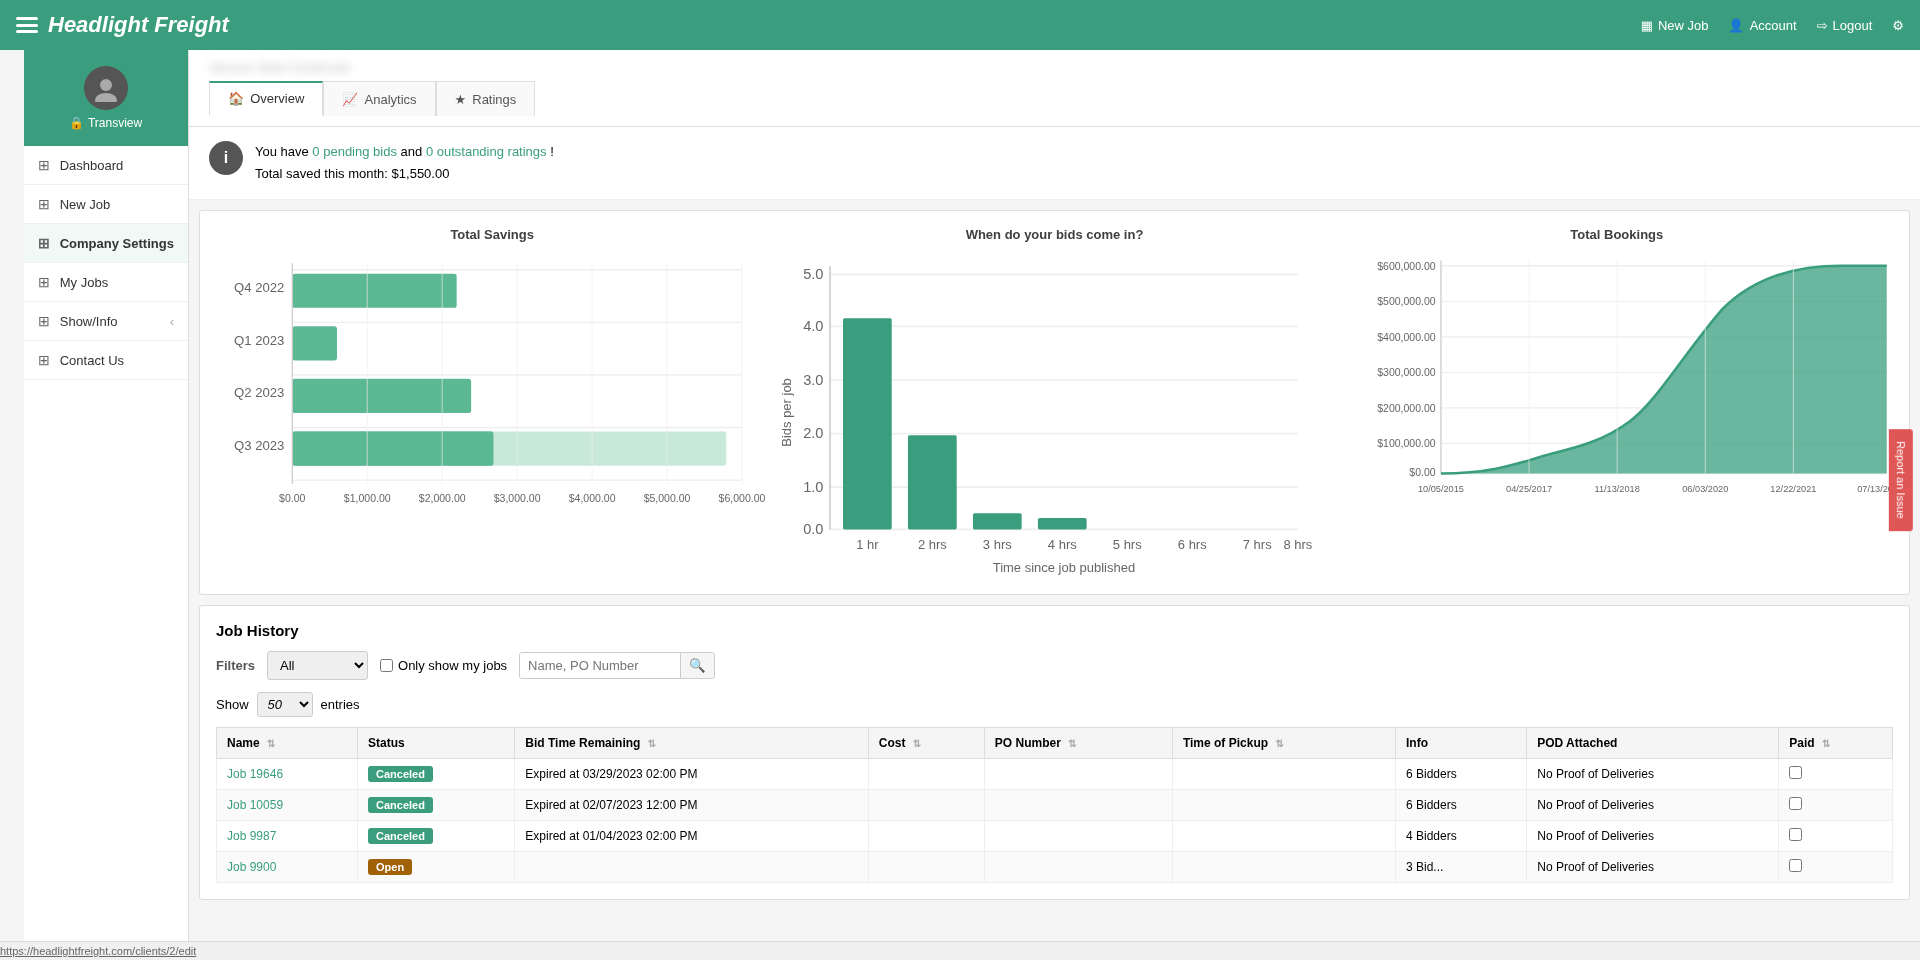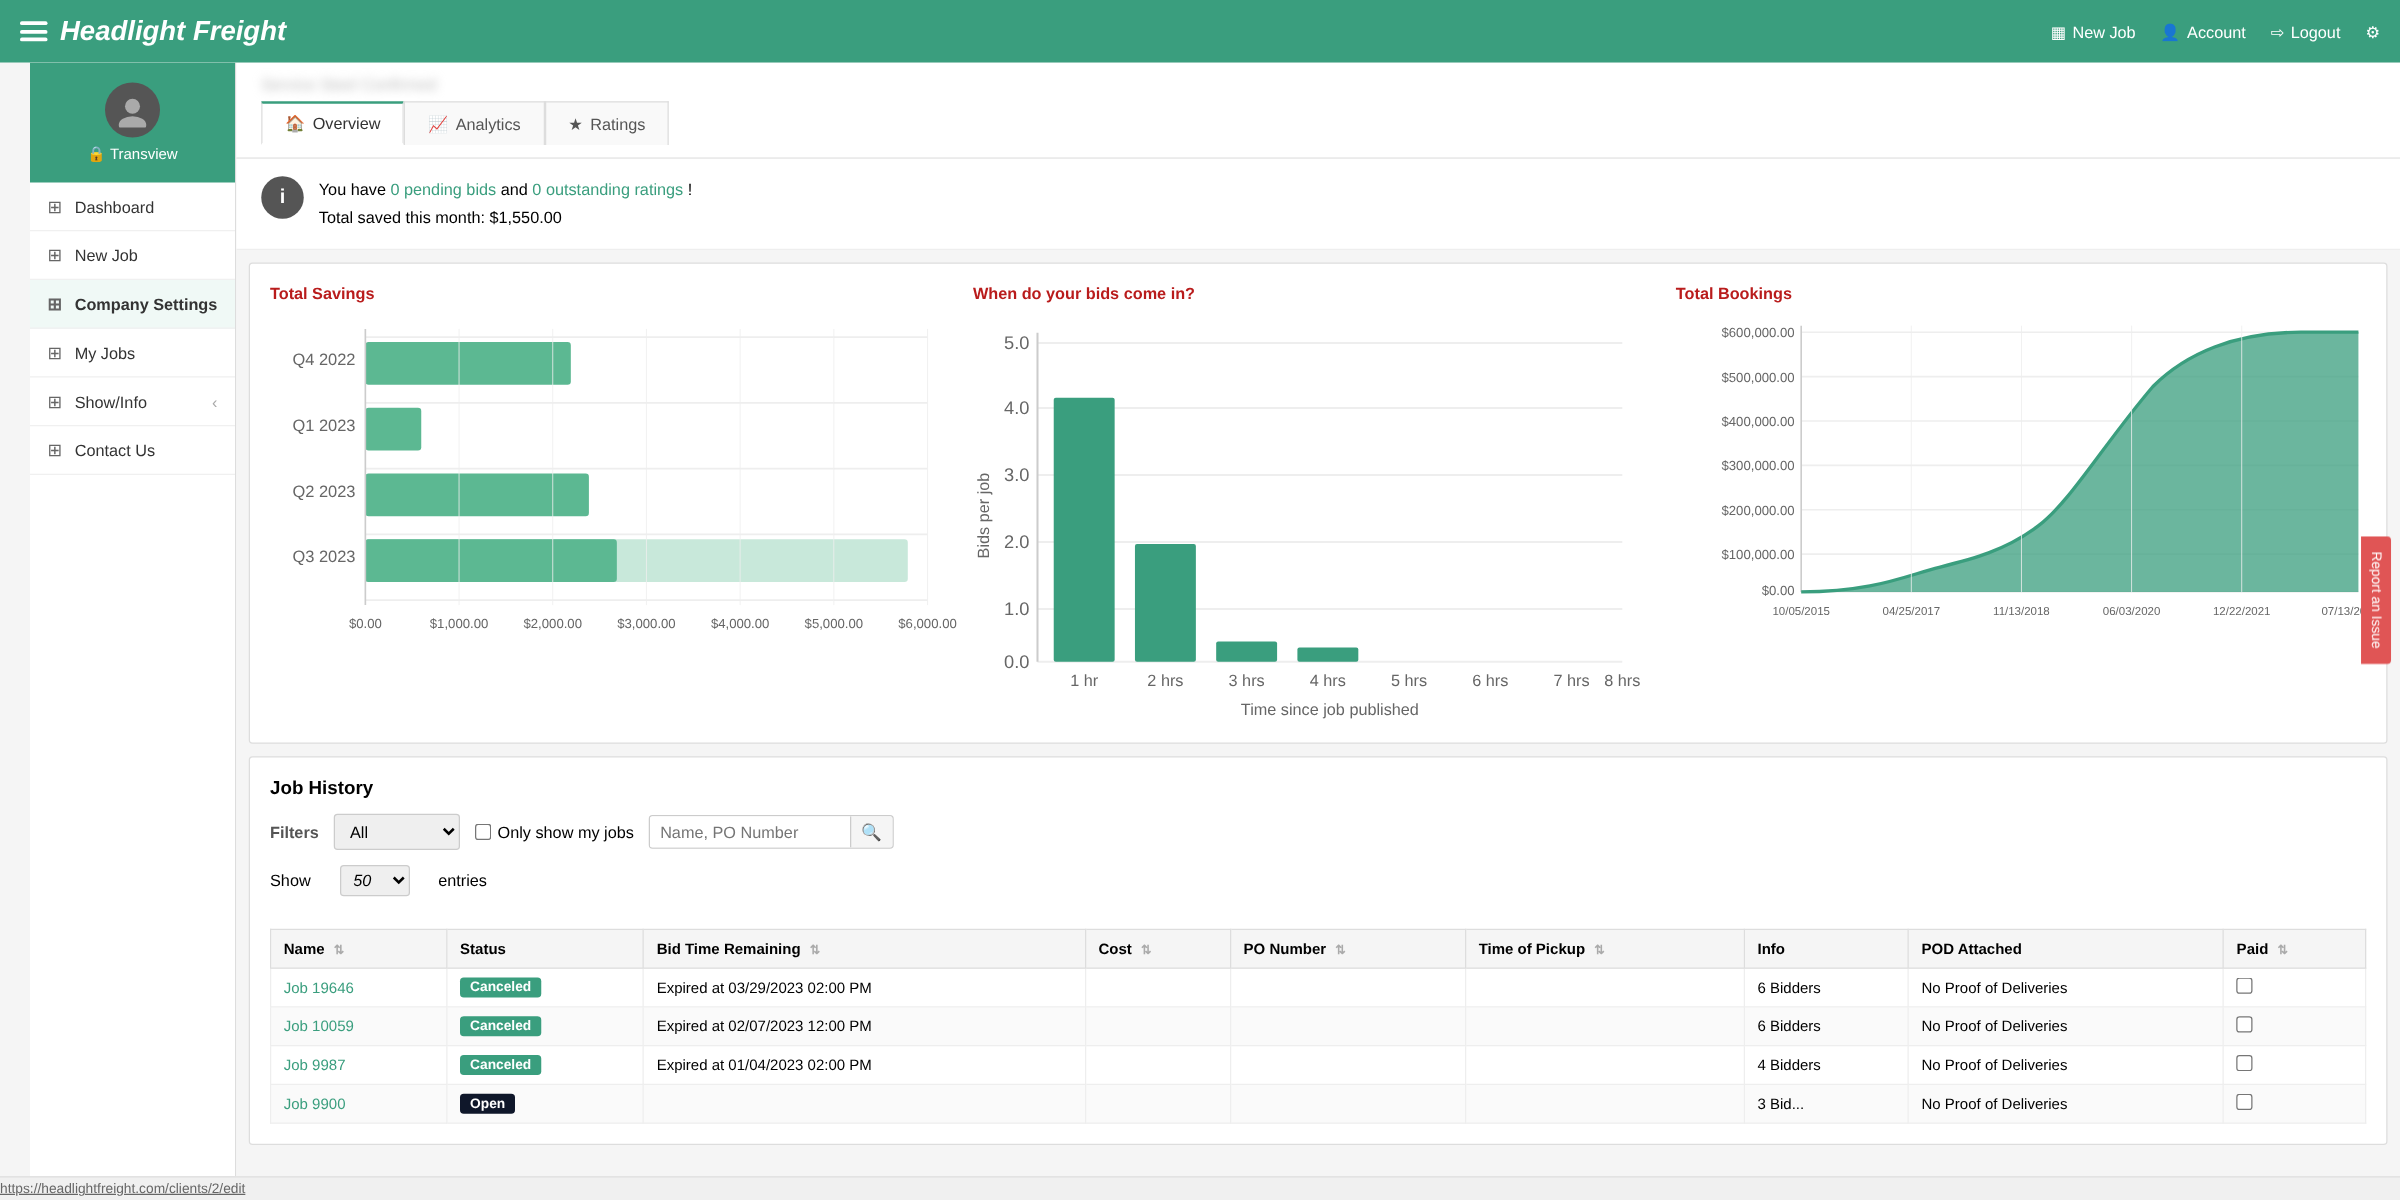--- a/index.html
+++ b/index.html
@@ -195,25 +195,25 @@
     }
     .charts-row {
       display: flex;
       gap: 10px;
     }
     .chart-box {
       flex: 1;
       min-width: 0;
     }
     .chart-title {
-      text-align: left;
+      text-align: center;
       font-size: 13px;
       font-weight: bold;
       margin-bottom: 8px;
-      color: #b91c1c;
+      color: #404040;
     }
     .chart-svg-wrap {
       width: 100%;
     }
 
     
     .job-history-section {
       background: white;
       margin: 10px;
       padding: 16px;
@@ -259,22 +259,22 @@
     .search-btn {
       background: #f5f5f5;
       border: none;
       border-left: 1px solid #ccc;
       padding: 5px 8px;
       cursor: pointer;
     }
     .show-row {
       display: flex;
       align-items: center;
-      gap: 23px;
-      margin-bottom: 26px;
+      gap: 8px;
+      margin-bottom: 10px;
       font-size: 13px;
     }
     .show-select {
       padding: 3px 6px;
       border: 1px solid #ccc;
       border-radius: 3px;
       font-size: 13px;
       font-style: italic;
     }
 
@@ -304,21 +304,21 @@
     .badge {
       display: inline-block;
       padding: 2px 8px;
       border-radius: 3px;
       font-size: 11px;
       font-weight: bold;
       color: white;
     }
     .badge-expired { background: #e05555; }
     .badge-canceled { background: #3a9e7e; }
-    .badge-open { background: #0f172a; }
+    .badge-open { background: #a16207; }
 
     
     .report-issue-tab {
       position: fixed;
       right: -32px;
       top: 50%;
       transform: translateY(-50%) rotate(90deg);
       background: #e05555;
       color: white;
       font-size: 11px;

